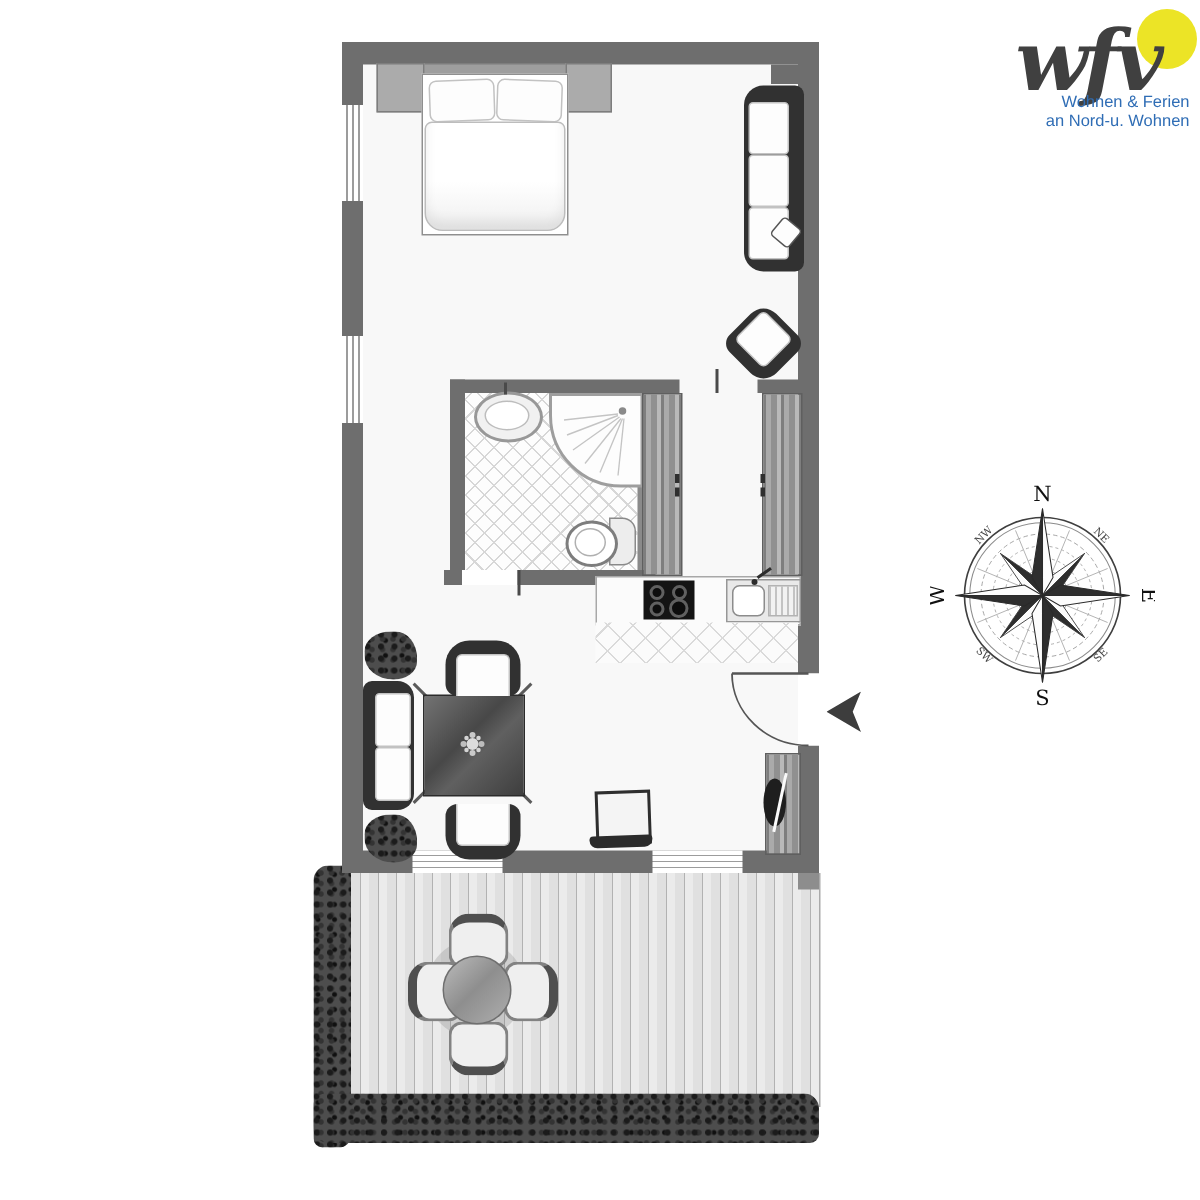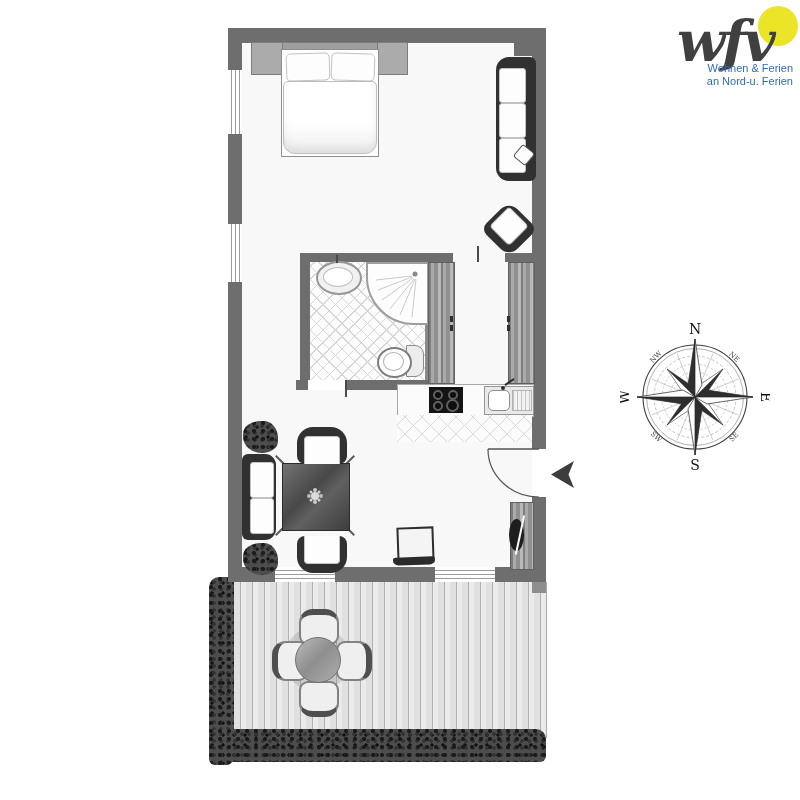--- a/index.html
+++ b/index.html
@@ -229,16 +229,16 @@
     <text x="114" y="37" font-size="7" text-anchor="middle" fill="#444" transform="rotate(45 114 35)">NE</text>
     <text x="36" y="37" font-size="7" text-anchor="middle" fill="#444" transform="rotate(-45 36 35)">NW</text>
     <text x="114" y="117" font-size="7" text-anchor="middle" fill="#444" transform="rotate(-45 114 115)">SE</text>
     <text x="36" y="117" font-size="7" text-anchor="middle" fill="#444" transform="rotate(45 36 115)">SW</text>
   </svg>
 
   <div class="abs" style="left:615px;top:5px;width:185px;height:90px;">
     <div class="abs" style="left:143px;top:1px;width:40px;height:40px;border-radius:50%;background:#ece426;"></div>
     <div class="logo-wfv" style="left:62px;top:8px;">wfv</div>
     <div class="logo-sub" style="right:7px;top:57px;width:120px;">Wohnen &amp; Ferien</div>
-    <div class="logo-sub" style="right:7px;top:70px;width:120px;">an Nord-u. Ferien</div>
+    <div class="logo-sub" style="right:7px;top:70px;width:120px;">an Nord-u. Wohnen</div>
   </div>
 
 </div>
 
 </body></html>

